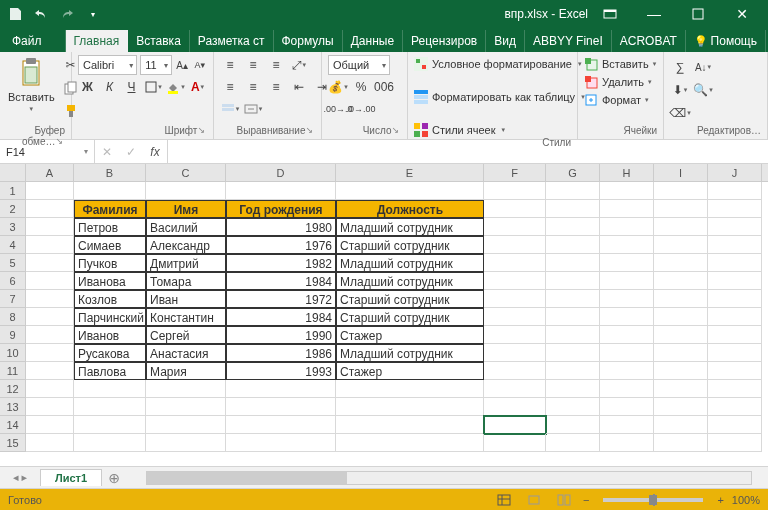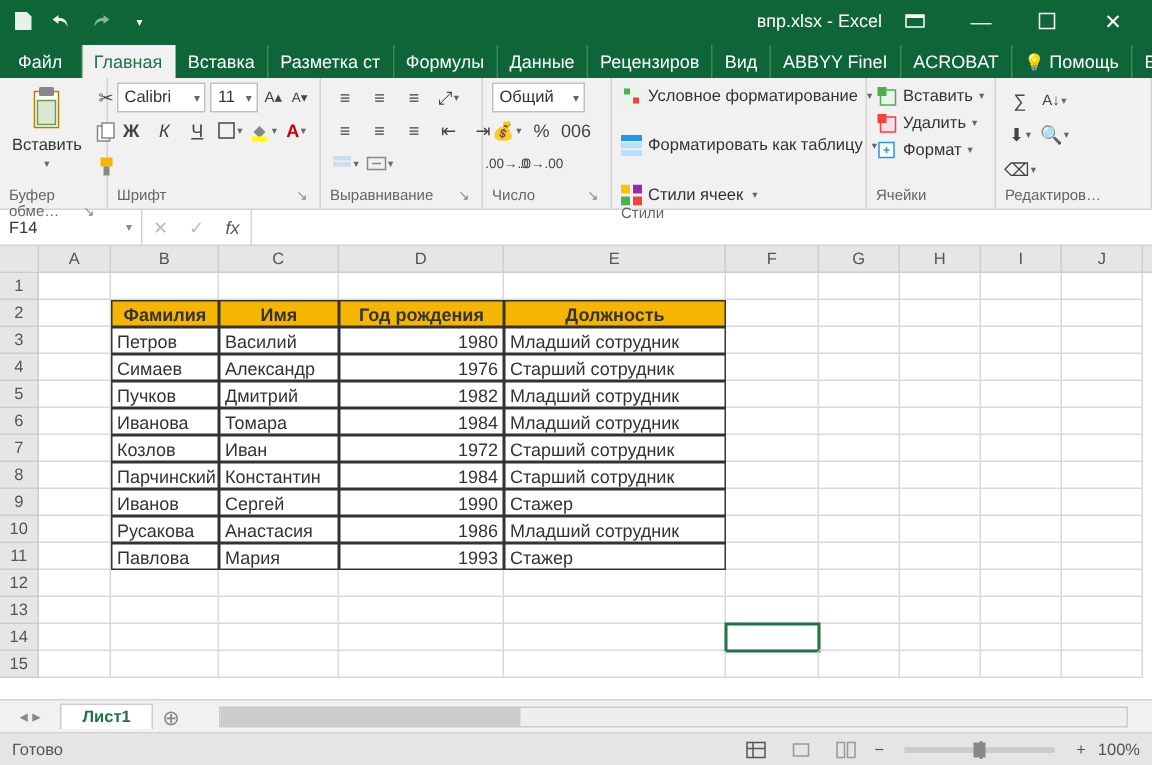--- a/index.html
+++ b/index.html
@@ -11,29 +11,29 @@
 .titlebar .qat-btn { width: 22px; height: 22px; display: flex; align-items: center; justify-content: center; }
 .titlebar .title { flex: 1; text-align: right; font-size: 12px; }
 .titlebar .winctrl { display: flex; gap: 0; }
 .titlebar .winctrl > div { width: 44px; height: 28px; display: flex; align-items: center; justify-content: center; font-size: 14px; }
 .icon-svg { fill: #fff; }
 
 
 .tabs { height: 24px; background: #0e6638; display: flex; align-items: flex-end; color: #fff; font-size: 12px; }
 .tab { padding: 4px 8px; border-right: 1px solid rgba(255,255,255,0.2); cursor: default; white-space: nowrap; }
 .tab.active { background: #f1f1f1; color: #217346; }
-.tab.file { padding-left: 12px; padding-right: 12px; }
+.tab.file { padding-left: 12px; padding-right: 23px; }
 .tab.help::before { content: "💡"; font-size: 11px; margin-right: 3px; }
 .tab.signin { margin-left: auto; }
 
 
 .ribbon { height: 88px; background: #f1f1f1; border-bottom: 1px solid #d4d4d4; display: flex; }
 .rgroup { border-right: 1px solid #d4d4d4; padding: 3px 6px 0 6px; display: flex; flex-direction: column; position: relative; }
 .rgroup-body { flex: 1; display: flex; align-items: flex-start; gap: 4px; }
-.rgroup-label { font-size: 10px; color: #666; text-align: left; padding-bottom: 2px; height: 14px; }
+.rgroup-label { font-size: 10px; color: #666; text-align: right; padding-bottom: 2px; height: 14px; }
 .rgroup-label .dlaunch { float: right; font-size: 9px; color: #888; margin-right: 2px; }
 .rbtn { display: flex; flex-direction: column; align-items: center; font-size: 11px; gap: 2px; padding: 2px; }
 .rcol { display: flex; flex-direction: column; gap: 2px; }
 .rrow { display: flex; gap: 3px; align-items: center; }
 .combo { border: 1px solid #c0c0c0; background: #fff; height: 20px; font-size: 11px; padding: 1px 14px 1px 4px; position: relative; display: inline-flex; align-items: center; }
 .combo::after { content: "▾"; position: absolute; right: 3px; font-size: 8px; color: #666; }
 .tbtn { width: 20px; height: 20px; display: inline-flex; align-items: center; justify-content: center; font-size: 12px; color: #444; }
 .tbtn.dd::after { content: "▾"; font-size: 7px; margin-left: 1px; color: #666; }
 .cond-item { font-size: 11px; display: flex; align-items: center; gap: 4px; white-space: nowrap; }
 .cond-item::after { content: "▾"; font-size: 7px; color: #666; margin-left: 2px; }
@@ -70,21 +70,21 @@
 
 
 .sheettabs { height: 22px; background: #f1f1f1; border-top: 1px solid #d4d4d4; display: flex; align-items: center; font-size: 11px; }
 .sheettabs .nav { width: 40px; text-align: center; color: #888; }
 .sheettab { padding: 2px 14px; background: #fff; border: 1px solid #ccc; border-bottom: none; font-weight: bold; color: #217346; }
 .addsheet { width: 24px; text-align: center; color: #888; font-size: 14px; }
 .hscroll { flex: 1; margin-left: 20px; margin-right: 16px; height: 14px; background: #eee; border: 1px solid #ccc; position: relative; }
 .hscroll-thumb { position: absolute; left: 0; top: 0; bottom: 0; width: 200px; background: #cdcdcd; }
 
 
-.status { height: 22px; background: #e5e5e5; border-top: 1px solid #d4d4d4; display: flex; align-items: center; font-size: 11px; color: #555; padding: 0 8px; gap: 8px; }
+.status { height: 22px; background: #eab308; border-top: 1px solid #d4d4d4; display: flex; align-items: center; font-size: 11px; color: #555; padding: 0 8px; gap: 8px; }
 .status .ready { flex: 1; }
 .viewbtn { width: 22px; height: 18px; border: 1px solid transparent; display: flex; align-items: center; justify-content: center; }
 .zoomslider { width: 100px; height: 4px; background: #ccc; position: relative; margin: 0 6px; }
 .zoomslider::before { content: ""; position: absolute; left: 50%; top: -4px; width: 2px; height: 12px; background: #888; }
 .zoomslider-thumb { position: absolute; left: 50%; top: -3px; width: 8px; height: 10px; background: #888; transform: translateX(-50%); }
 
 svg { display: block; }
 </style>
 </head>
 <body>

